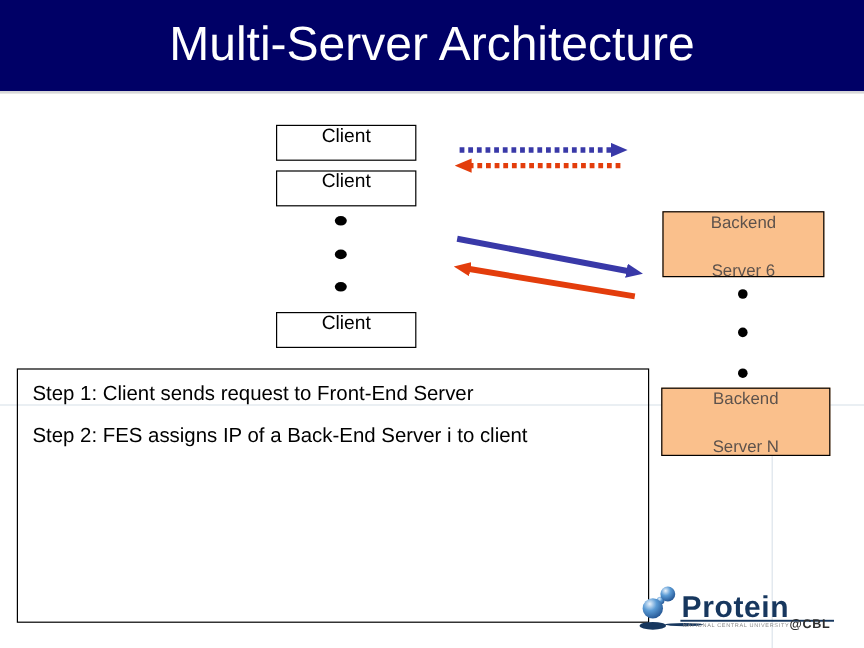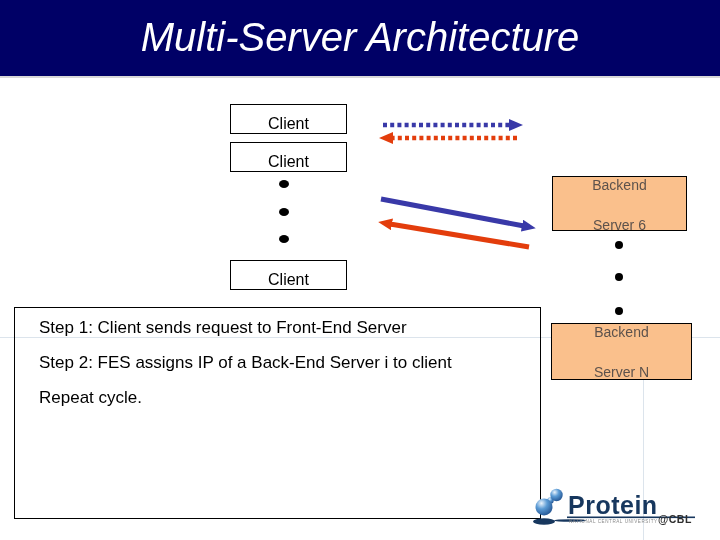--- a/index.html
+++ b/index.html
@@ -9,48 +9,48 @@
   }
   .header{
     position:absolute;left:0;top:0;width:720px;height:76px;
     background:var(--header-navy);z-index:1;
   }
   .header-gap{
     position:absolute;left:0;top:76px;width:720px;height:2px;background:#d8d8d8;z-index:1;
   }
   .title{
     position:absolute;left:0;top:0;width:720px;height:76px;line-height:74px;
-    text-align:center;color:#ffffff;font-size:40px;font-weight:400;letter-spacing:0px;font-style:italic;
+    text-align:center;color:#ffffff;font-size:40px;font-weight:400;letter-spacing:0px;
   }
   
   .guide-h{position:absolute;left:0;top:337px;width:720px;height:1px;background:var(--faint-line);z-index:0;}
   .guide-v{position:absolute;left:643px;top:380px;width:1px;height:160px;background:var(--faint-line);z-index:0;}
 
   .box{
     position:absolute;box-sizing:border-box;border:1.5px solid #000;
-    display:flex;flex-direction:column;align-items:center;justify-content:flex-end;
+    display:flex;flex-direction:column;align-items:center;justify-content:flex-start;
     z-index:1;background:#fff;
   }
   .client{left:230px;width:117px;height:30px;font-size:16px;color:#000;}
   .client.c1{top:104px;} .client.c2{top:142px;} .client.c3{top:260px;}
   .fes{left:552px;top:101px;width:134px;height:62px;font-weight:bold;font-size:15px;color:#000;justify-content:space-evenly;}
   .peachbox{background:var(--box-peach);border:1.2px solid #000;color:var(--peach-text);font-size:14px;justify-content:space-evenly;gap:24px;}
   .bes1{left:552px;top:176px;width:135px;height:55px;}
   .besn{left:551px;top:323px;width:141px;height:57px;}
 
   .dot{position:absolute;background:#000;border-radius:50%;z-index:1;}
   .ldot{left:279px;width:10px;height:8px;}
   .ld1{top:180px;} .ld2{top:208px;} .ld3{top:235px;}
   .rdot{left:615px;width:8px;height:8px;}
   .rd1{top:241px;} .rd2{top:273px;} .rd3{top:307px;}
 
   .stepsbox{
     position:absolute;left:14px;top:307px;width:527px;height:212px;
     box-sizing:border-box;border:1.5px solid #000;background:transparent;
-    padding:2px 0 0 24px;z-index:1;
+    padding:2px 0 0 12px;z-index:1;
   }
   .stepline{font-size:17px;color:#000;line-height:35px;white-space:nowrap;}
 
   .arrows{position:absolute;left:0;top:0;width:720px;height:540px;z-index:2;pointer-events:none;}
   .stroke-blue{stroke:var(--arrow-blue);}
   .stroke-red{stroke:var(--arrow-red);}
   .dashedline{stroke-width:4.5;stroke-dasharray:4 3.2;}
   .solidline{stroke-width:5;}
   .fill-blue{fill:var(--arrow-blue);}
   .fill-red{fill:var(--arrow-red);}
@@ -95,21 +95,20 @@
   <div class="dot rdot rd3"></div>
 
   <div class="box peachbox besn">
     <span>Backend</span>
     <span>Server N</span>
   </div>
 
   <div class="stepsbox">
     <div class="stepline">Step 1: Client sends request to Front-End Server</div>
     <div class="stepline">Step 2: FES assigns IP of a Back-End Server i to client</div>
-    <div class="stepline">Repeat cycle.</div>
   </div>
 
   <svg class="arrows" viewBox="0 0 720 540">
     <defs>
       <marker id="headBlue" viewBox="0 0 14 12" refX="2" refY="6" markerWidth="14" markerHeight="12" orient="auto" markerUnits="userSpaceOnUse">
         <path d="M0,0 L14,6 L0,12 Z" class="fill-blue"></path>
       </marker>
       <marker id="headRed" viewBox="0 0 14 12" refX="2" refY="6" markerWidth="14" markerHeight="12" orient="auto" markerUnits="userSpaceOnUse">
         <path d="M0,0 L14,6 L0,12 Z" class="fill-red"></path>
       </marker>

